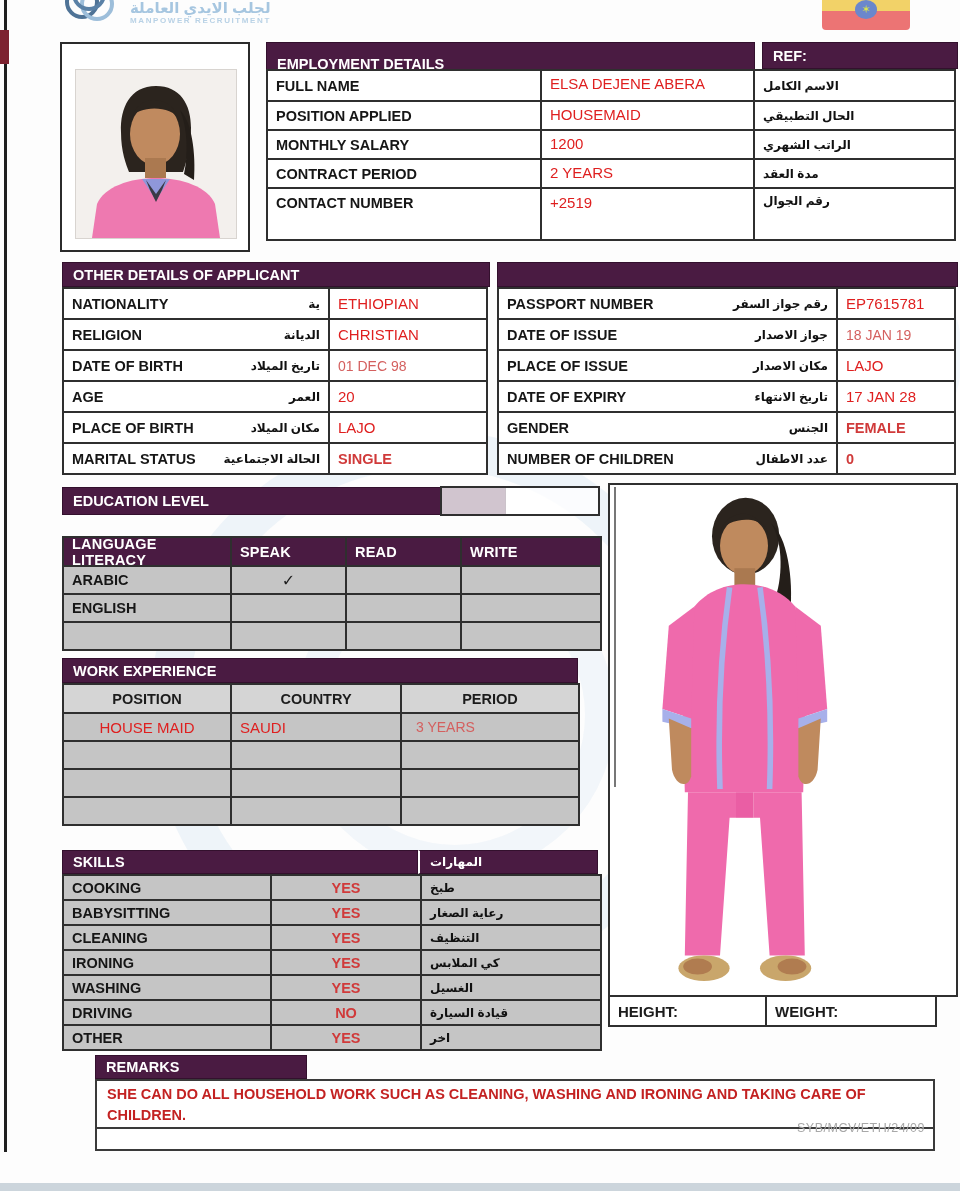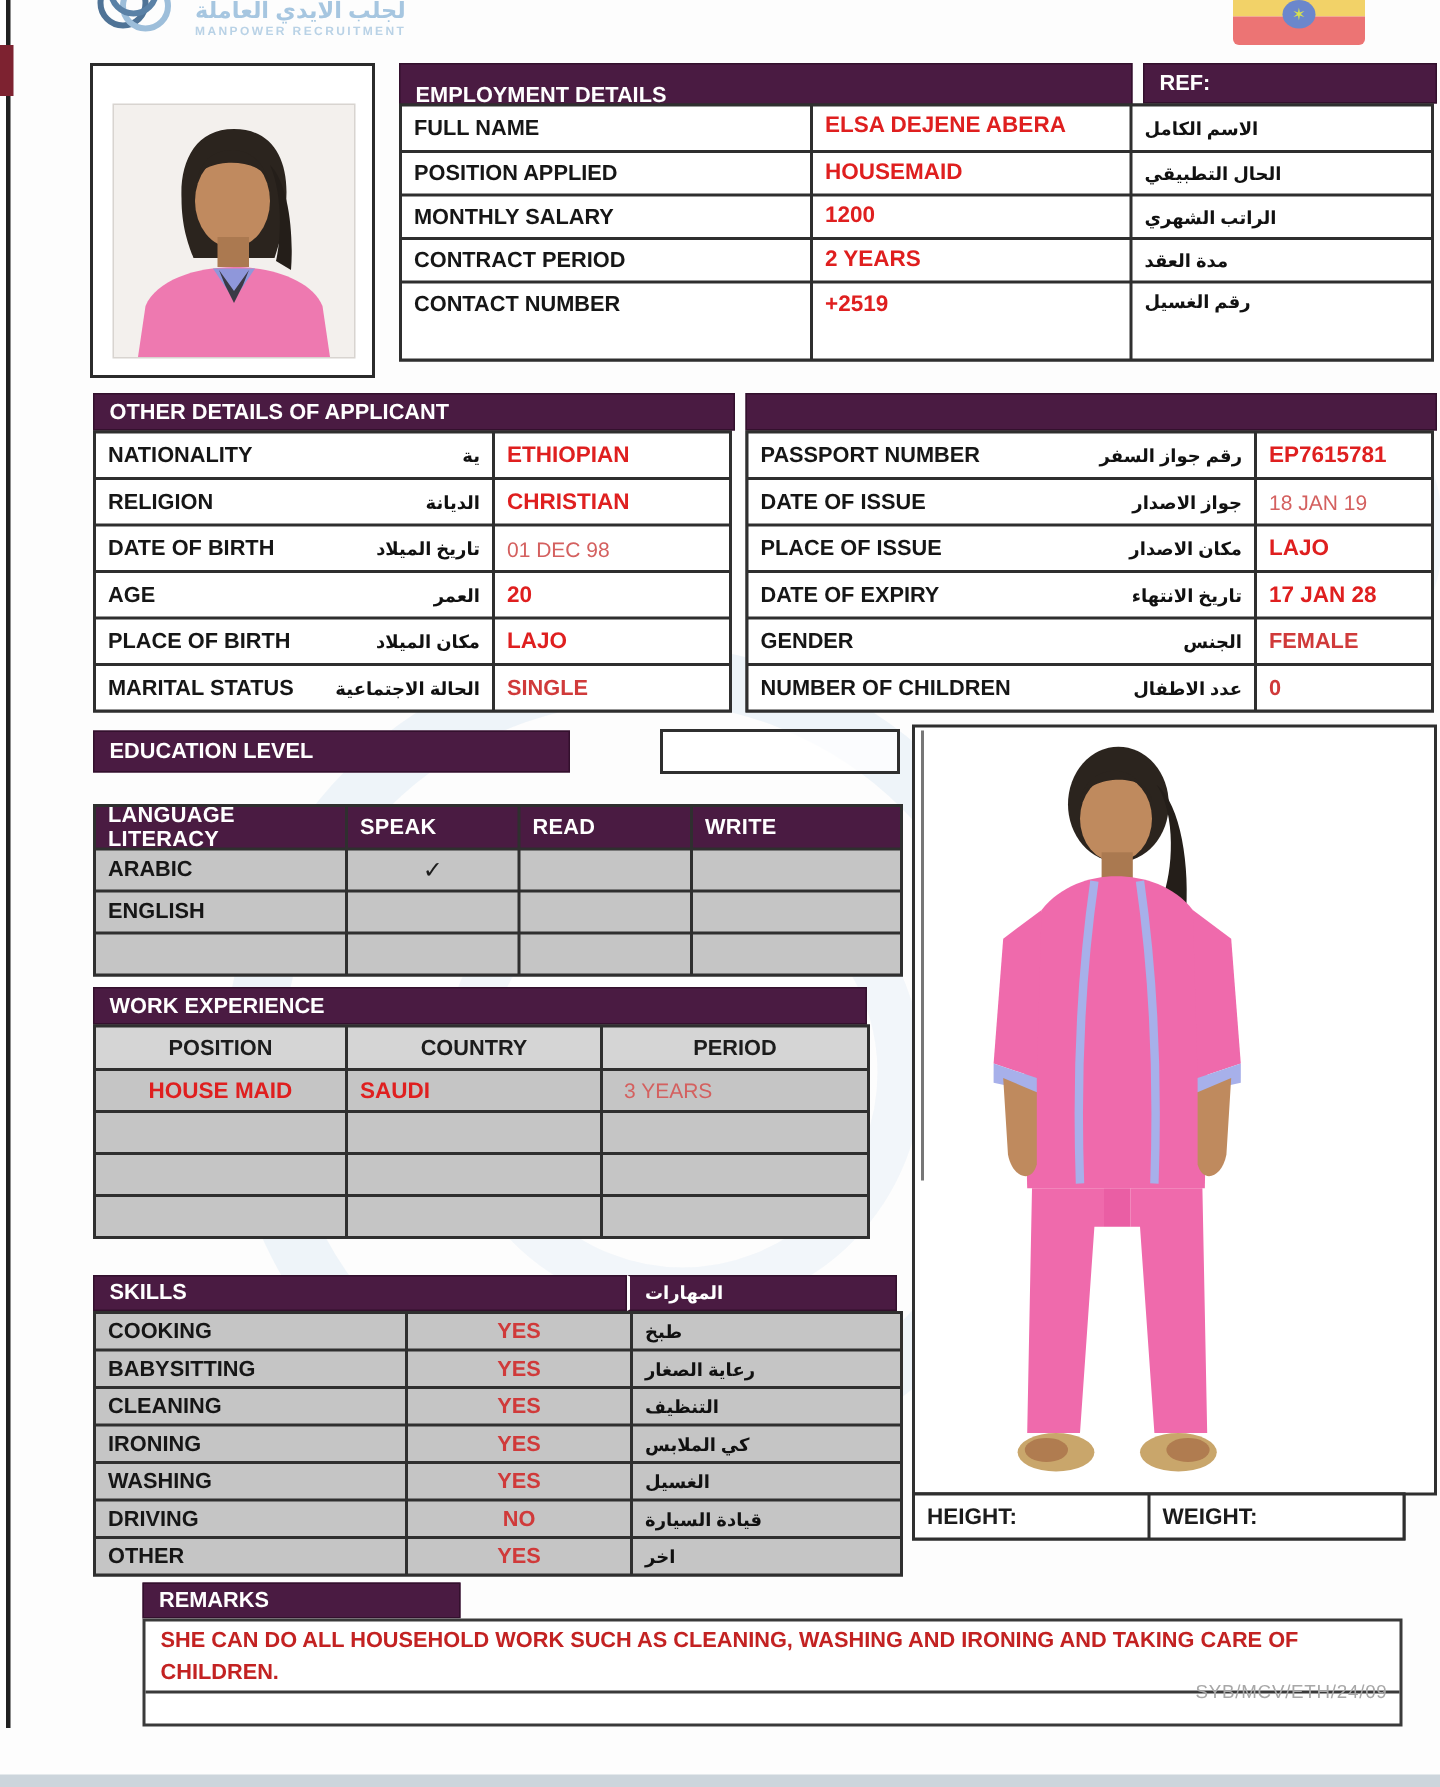--- a/index.html
+++ b/index.html
@@ -37,40 +37,40 @@
   .c{background:#fff;display:flex;align-items:center;padding:0 8px;font-size:14px;min-width:0;overflow:hidden}
   .c.trans{background:rgba(255,255,255,.72)}
   .ph{background:#4a1b42;color:#fff;font-weight:bold;font-size:14.5px;letter-spacing:.2px}
   .bar{background:#4a1b42;color:#fff;font-weight:bold;font-size:14.5px;display:flex;align-items:center;
        padding:0 10px;border:1px solid #33102d;z-index:1}
   .lbl{font-weight:600;font-size:14.5px;color:#161616}
   .ar{direction:rtl;font-weight:bold;font-size:12px;color:#111}
   .between{justify-content:space-between}
   .right{justify-content:flex-end}
   .center{justify-content:center}
-  .v-bold{color:#df1f1f;font-weight:bold;font-size:15px}
+  .v-bold{color:#df1f1f;font-weight:normal;font-size:15px}
   .v-mid{color:#d03a3a;font-weight:bold;font-size:14.5px}
   .v-muted{color:#d4605f;font-weight:normal;font-size:14px}
 
   
   #emp-head{left:266px;top:42px;display:flex;z-index:1}
   #emp-head .h1{width:489px;height:43px}
   #emp-head .gap{width:7px;height:27px;background:#fdfdfd}
   #emp-head .h2{width:196px;height:27px}
   #emp-body{left:266px;top:69px;grid-template-columns:272px 211px 199px;grid-template-rows:29px 27px 27px 27px 50px}
   #emp-body .c:nth-child(3n+2){align-items:flex-start;padding-top:4px}
 
   
   #od-bar-left{left:62px;top:262px;width:428px;height:25px}
   #od-bar-right{left:497px;top:262px;width:461px;height:25px}
   #od-left{left:62px;top:287px;grid-template-columns:264px 156px;grid-auto-rows:29px}
   #od-right{left:497px;top:287px;grid-template-columns:337px 116px;grid-auto-rows:29px}
 
   
-  #edu-bar{left:62px;top:487px;width:318px;height:28px}
+  #edu-bar{left:62px;top:487px;width:444px;height:28px}
   #edu-box{left:440px;top:486px;width:160px;height:30px;background:rgba(255,255,255,.75);border:2px solid #2f2f2f;z-index:1}
 
   
   #lang{left:62px;top:536px;grid-template-columns:166px 113px 113px 138px;grid-template-rows:27px 26px 26px 26px}
 
   
   #work-bar{left:62px;top:658px;width:516px;height:25px}
   #work{left:62px;top:683px;grid-template-columns:166px 168px 176px;grid-template-rows:27px 26px 26px 26px 26px}
   #work .hdr{font-weight:bold;font-size:14.5px;justify-content:center;background:rgba(255,255,255,.8)}
 
@@ -163,21 +163,21 @@
   <div class="c lbl">MONTHLY SALARY</div>
   <div class="c v-bold">1200</div>
   <div class="c ar right">الراتب الشهري</div>
 
   <div class="c lbl">CONTRACT PERIOD</div>
   <div class="c v-bold">2 YEARS</div>
   <div class="c ar right">مدة العقد</div>
 
   <div class="c lbl" style="align-items:flex-start;padding-top:6px">CONTACT NUMBER</div>
   <div class="c v-bold" style="align-items:flex-start;padding-top:5px">+2519</div>
-  <div class="c ar right" style="align-items:flex-start;padding-top:5px">رقم الغسيل</div>
+  <div class="c ar right" style="align-items:flex-start;padding-top:5px">رقم الجوال</div>
 </div>
 
 <div class="abs bar" id="od-bar-left">OTHER DETAILS OF APPLICANT</div>
 <div class="abs bar" id="od-bar-right"></div>
 
 <div class="abs tbl" id="od-left">
   <div class="c between">
     <span class="lbl">NATIONALITY</span>
     <span class="ar">ية</span>
   </div>

